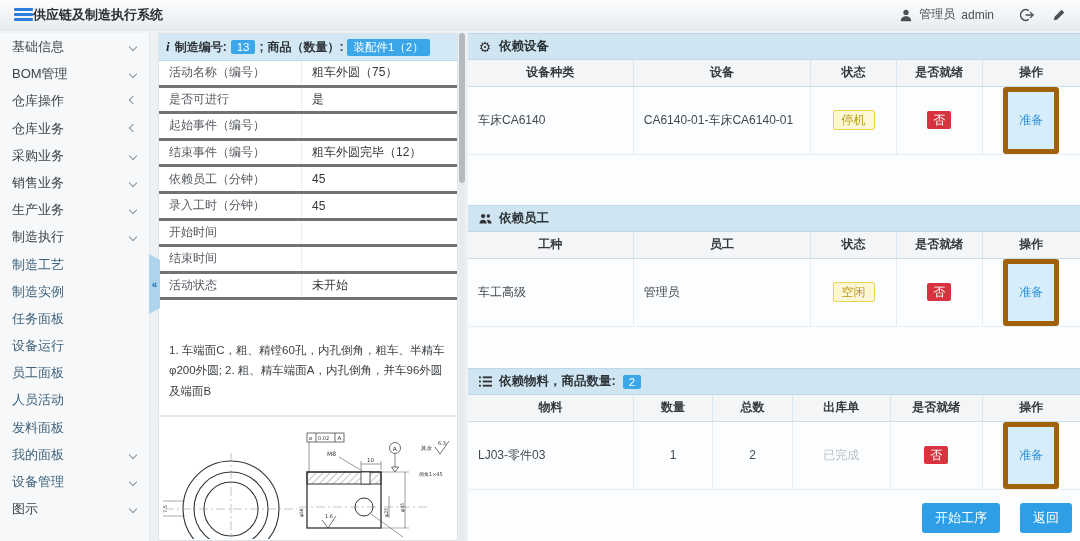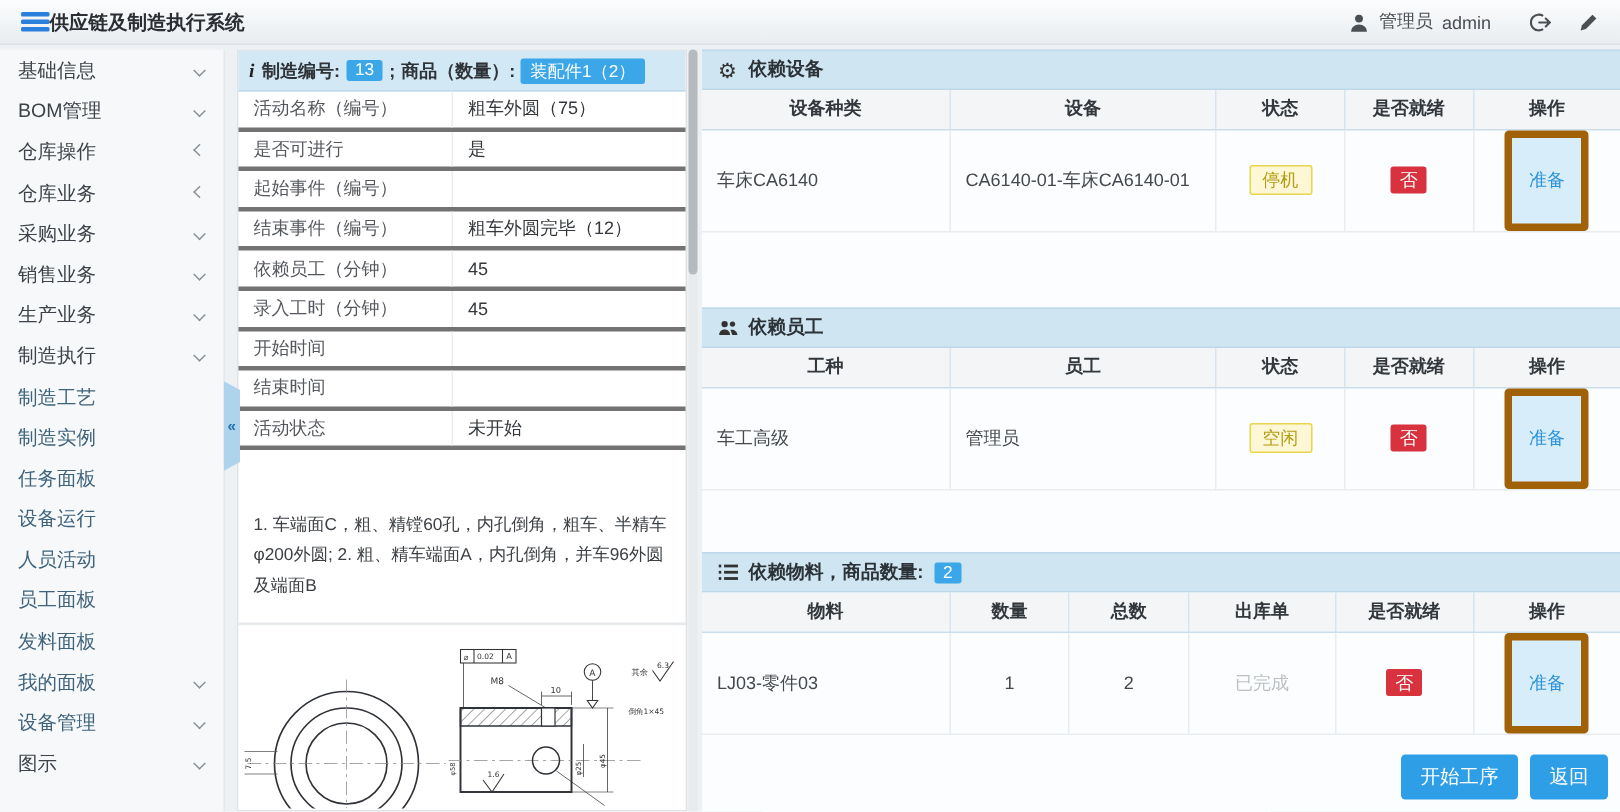--- a/index.html
+++ b/index.html
@@ -70,21 +70,21 @@
   table.dep th:last-child { border-right:none; }
   table.dep td { height:29px; font-size:12px; color:#45494e; border-right:1px solid #eaedef; border-bottom:1px solid #eaedef; text-align:center; background:transparent; }
   table.dep td:last-child { border-right:none; }
   table.dep td.l { text-align:left; padding-left:10px; }
   .badge-warn { background:#fdf7d5; border:1px solid #e9d64e; color:#b59c15; padding:2px 8px; border-radius:2px; font-size:12px; }
   .badge-no { background:#d8323e; color:#fff; padding:2px 6px; border-radius:2px; font-size:12px; }
   .btn-prepare { background:#d8edfa; border:5px solid #a16207; color:#2c93d8; padding:20px 11px; border-radius:3px; font-size:12px; cursor:pointer; font-family:inherit; }
   .text-done { color:#bcc0c3; }
 
   
-  .footer-actions { position:absolute; right:8px; bottom:8px; display:flex; gap:8px; }
+  .footer-actions { position:absolute; right:8px; bottom:8px; display:flex; gap:20px; }
   .btn-primary { background:#2e9fe6; color:#fff; border:none; border-radius:3px; padding:6px 13px; font-size:13px; cursor:pointer; font-family:inherit; }
   .watermark { position:absolute; right:22px; top:448px; display:flex; align-items:center; gap:14px; opacity:0.9; pointer-events:none; }
   .watermark svg { width:52px; height:42px; }
   .wm-text { font-size:29px; color:#a9aeb2; letter-spacing:5px; white-space:nowrap; }
 
   
   text { font-family:"DejaVu Sans",sans-serif; fill:#333; }
 </style>
 </head>
 <body>
@@ -128,22 +128,22 @@
   <div class="side-item"><span>仓库操作</span><span class="chev left"></span></div>
   <div class="side-item"><span>仓库业务</span><span class="chev left"></span></div>
   <div class="side-item"><span>采购业务</span><span class="chev down"></span></div>
   <div class="side-item"><span>销售业务</span><span class="chev down"></span></div>
   <div class="side-item"><span>生产业务</span><span class="chev down"></span></div>
   <div class="side-item"><span>制造执行</span><span class="chev down"></span></div>
   <div class="side-item sub"><span>制造工艺</span></div>
   <div class="side-item sub"><span>制造实例</span></div>
   <div class="side-item sub"><span>任务面板</span></div>
   <div class="side-item sub"><span>设备运行</span></div>
+  <div class="side-item sub"><span>员工面板</span></div>
   <div class="side-item sub"><span>人员活动</span></div>
-  <div class="side-item sub"><span>员工面板</span></div>
   <div class="side-item sub"><span>发料面板</span></div>
   <div class="side-item sub"><span>我的面板</span><span class="chev down"></span></div>
   <div class="side-item sub"><span>设备管理</span><span class="chev down"></span></div>
   <div class="side-item"><span>图示</span><span class="chev down"></span></div>
 </div>
 
 <div class="collapse-tab">«</div>
 
 <div class="mid">
   <div class="mid-header">

